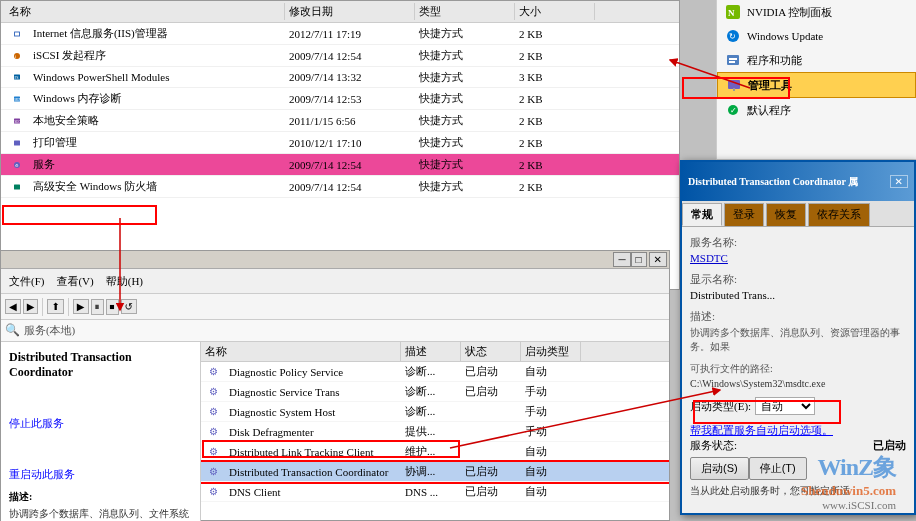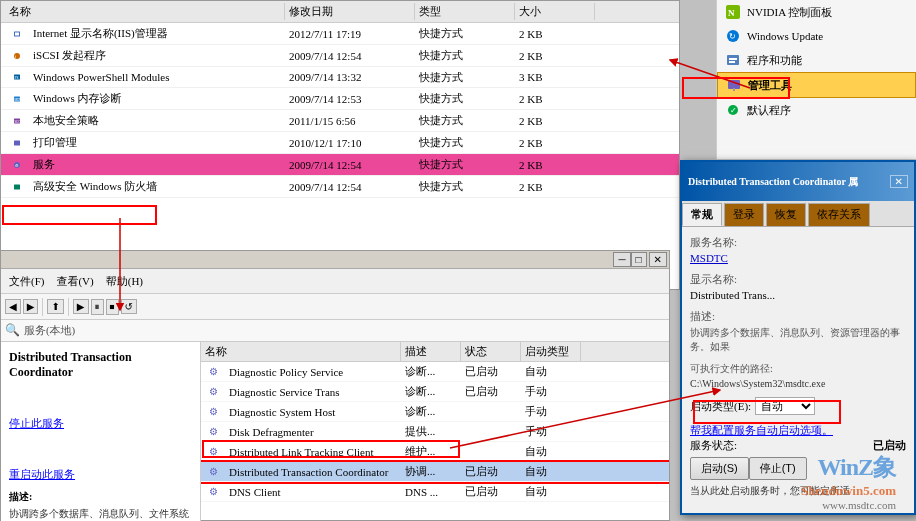--- a/index.html
+++ b/index.html
@@ -126,21 +126,20 @@
       font-size: 12px;
       margin-bottom: 6px;
     }
 
     .sp-left-actions {
       margin-bottom: 8px;
     }
 
     .sp-left-link {
       color: #0000ff;
-      text-decoration: underline;
       display: block;
       cursor: pointer;
       margin-bottom: 2px;
       margin-top: 36px;
     }
 
     .sp-left-desc {
       font-size: 10px;
       line-height: 1.4;
       color: #333;
@@ -507,21 +506,21 @@
   <div class="fe-rows">
 
     <div class="fe-row">
       <span class="icon-cell">
         <span class="icon-box">
           <svg width="16" height="16" viewBox="0 0 16 16">
               <rect width="12" height="10" x="2" y="3" fill="#4070c0" rx="1"></rect>
               <rect width="8" height="6" x="4" y="5" fill="white"></rect>
             </svg>
         </span>
-        <span>Internet 显示名称(IIS)管理器</span>
+        <span>Internet 信息服务(IIS)管理器</span>
       </span>
       <span>2012/7/11 17:19</span>
       <span>快捷方式</span>
       <span>2 KB</span>
     </div>
 
     <div class="fe-row">
       <span class="icon-cell">
         <span class="icon-box">
           <svg width="16" height="16" viewBox="0 0 16 16">
@@ -816,14 +815,14 @@
 
     <div class="props-note">当从此处启动服务时，您可指定所适</div>
   </div>
 </div>
 
 <div style="position:absolute;border:2px solid red;top:400px;left:693px;width:148px;height:24px;pointer-events:none;z-index:200;"></div>
 
 <div class="watermark">
   <div class="wm-win">WinZ象</div>
   <div class="wm-site1">Shenduwin5.com</div>
-  <div class="wm-site2">www.msdtc.com</div>
+  <div class="wm-site2">www.iSCSI.com</div>
 </div>
 
 </body></html>

